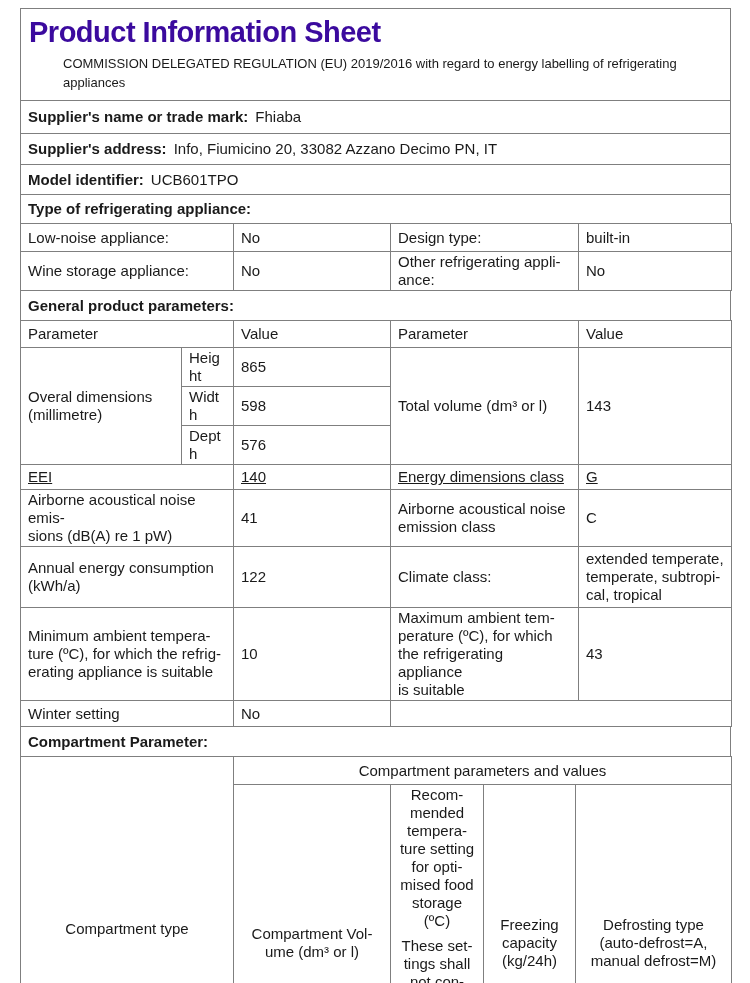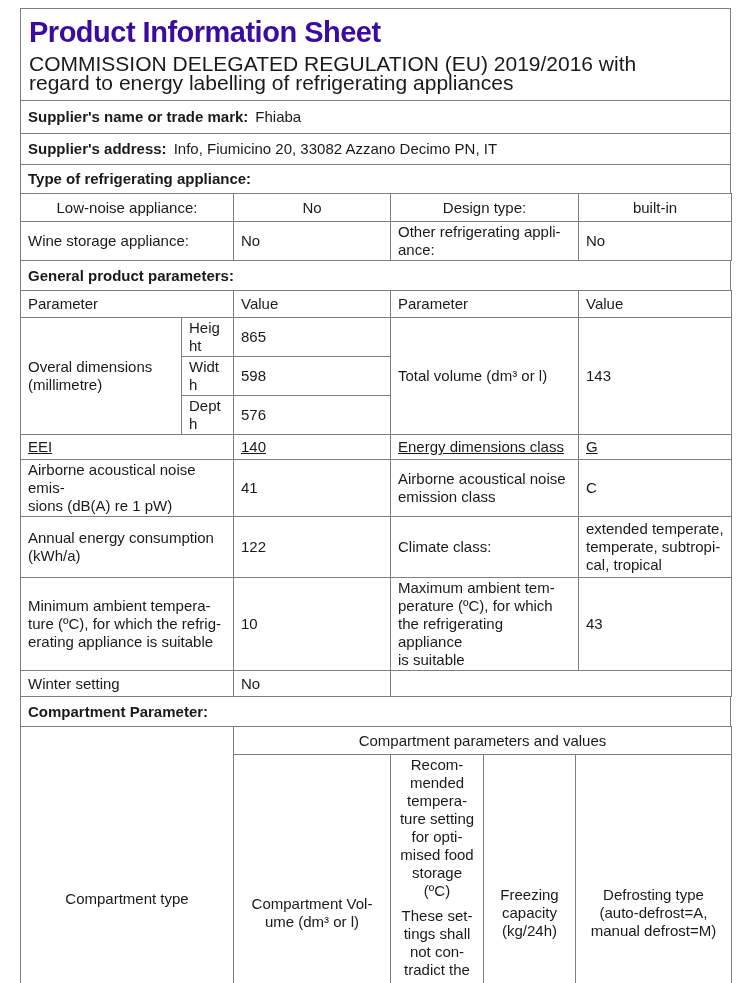--- a/index.html
+++ b/index.html
@@ -24,23 +24,23 @@
   .b{font-weight:bold;}
   .v{margin-left:7px;}
   .prelin{white-space:pre-line;}
   .ctr{text-align:center;}
   .vtop{vertical-align:top;}
   .title-cell{padding:6px 8px 8px 8px;}
   .doc-title{
     color:var(--accent);font-weight:bold;font-size:29px;line-height:34px;
     letter-spacing:-0.5px;
   }
-  .doc-subtitle{font-size:21px;line-height:19px;margin-top:5px;max-width:660px;}
+  .doc-subtitle{font-size:13px;line-height:19px;margin-top:5px;max-width:660px;margin-left:34px;}
   tr.rh30 > td{height:30px;} tr.rh28 > td{height:28px;margin-top:7px;} tr.rh27 > td{height:27px;}
-  tr.rh26 > td{height:26px;} tr.rh25 > td{height:25px;text-align:center;} tr.rh36 > td{height:36px;}
+  tr.rh26 > td{height:26px;} tr.rh25 > td{height:25px;} tr.rh36 > td{height:36px;}
   tr.rh24 > td{height:24px;} tr.rh21 > td{height:21px;} tr.rh22 > td{height:22px;text-decoration:underline;}
   tr.rh42 > td{height:42px;} tr.rh58 > td{height:58px;} tr.rh73 > td{height:73px;}
   tr.rh23 > td{height:23px;} tr.rh299 > td{height:299px;}
   .temp-p2{margin-top:7px;}
 </style>
 </head>
 <body>
 
 <div class="sheet">
 
@@ -53,20 +53,25 @@
       </td>
     </tr>
     <tr class="rh30">
       <td>
         <span class="b">Supplier's name or trade mark:</span><span class="v">Fhiaba</span>
       </td>
     </tr>
     <tr class="rh28">
       <td>
         <span class="b">Supplier's address:</span><span class="v">Info, Fiumicino 20, 33082 Azzano Decimo PN, IT</span>
+      </td>
+    </tr>
+    <tr class="rh27">
+      <td>
+        <span class="b">Model identifier:</span><span class="v">UCB601TPO</span>
       </td>
     </tr>
     <tr class="rh26">
       <td class="b">Type of refrigerating appliance:</td>
     </tr>
   </tbody>
     </table>
 
   <table>
     <colgroup>

